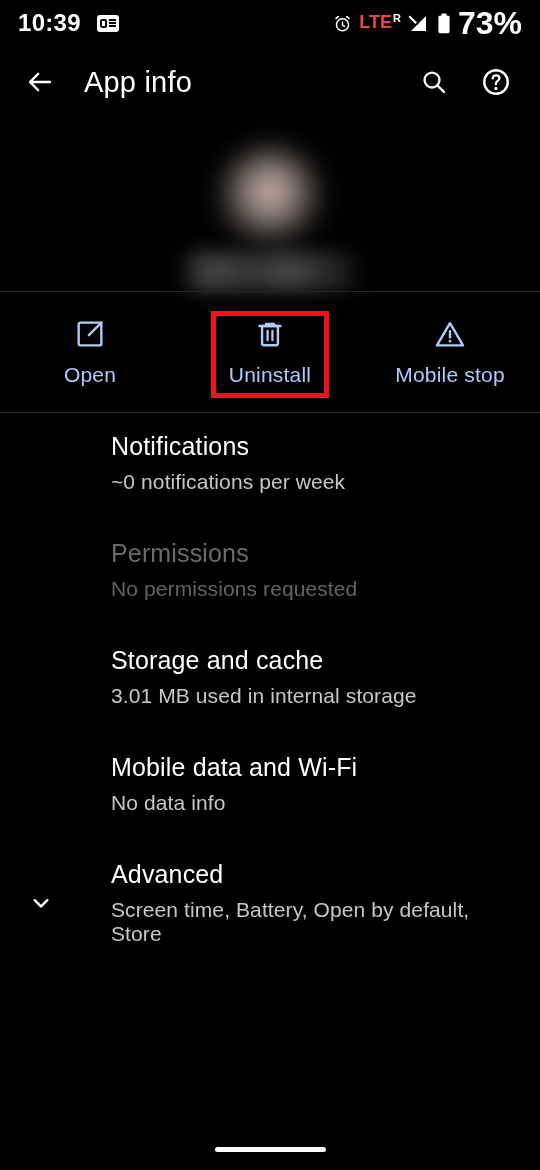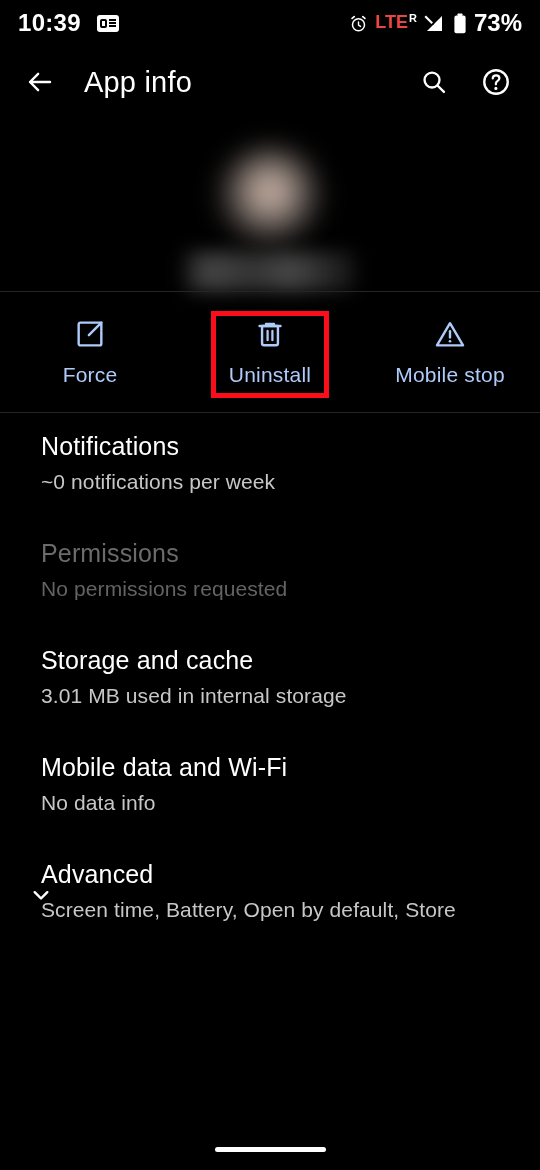--- a/index.html
+++ b/index.html
@@ -33,21 +33,21 @@
     background:#000;
     box-shadow:0 3px 0 0 #000, 0 6px 0 0 #000;
   }
   .sb-right { margin-left:auto; display:flex; align-items:center; gap:7px; }
   .sb-alarm { width:19px; height:19px; position:relative; }
   .sb-lte { color:#ef4444; font-size:18px; font-weight:bold; line-height:1; }
   .sb-roam { color:#fff; font-size:11px; font-weight:bold; vertical-align:super;
              margin-left:1px; line-height:1; }
   .sb-signal { width:20px; height:19px; position:relative; }
   .sb-batt { width:14px; height:21px; position:relative; margin-left:2px; }
-  .sb-pct { color:#fff; font-size:24px; font-weight:bold; line-height:1; letter-spacing:0; }
+  .sb-pct { color:#fff; font-size:32px; font-weight:bold; line-height:1; letter-spacing:0; }
 
   
   .appbar {
     position:absolute; top:46px; left:0; width:540px; height:72px;
     display:flex; align-items:center;
   }
   .ab-back { width:56px; height:56px; margin-left:12px; display:flex;
              align-items:center; justify-content:center; }
   .ab-title { color:#ffffff; font-size:29px; margin-left:16px; letter-spacing:0.2px; }
   .ab-actions { margin-left:auto; display:flex; align-items:center; gap:10px;
@@ -101,21 +101,21 @@
   .highlight-box {
     position:absolute; left:211px; top:311px; width:118px; height:87px;
     border:5px solid #fb0d1b; box-sizing:border-box; pointer-events:none;
     z-index:5;
   }
 
   
   .list { position:absolute; top:413px; left:0; width:540px; }
   .row {
     position:relative; display:flex; align-items:flex-start;
-    padding:20px 24px 20px 41px; min-height:107px;
+    padding:20px 24px 20px 111px; min-height:107px;
   }
   .row-texts { display:flex; flex-direction:column; gap:9px; }
   .row-title { color:#ffffff; font-size:25px; line-height:1.1; letter-spacing:0.15px; }
   .row-sub { color:#c7c7c7; font-size:21px; line-height:1.15; letter-spacing:0.1px; }
   .row.disabled .row-title { color:#6b6b6b; }
   .row.disabled .row-sub { color:#636363; }
   .row-chevron {
     position:absolute; left:27px; top:50%; transform:translateY(-50%);
     width:28px; height:28px;
   }
@@ -205,21 +205,21 @@
   <div class="actions">
 
     <div class="action">
       <span class="action-icon">
         <svg width="34" height="34" viewBox="0 0 24 24">
           <path d="M13.5 4H5.2A1.2 1.2 0 0 0 4 5.2v13.6A1.2 1.2 0 0 0 5.2 20h13.6a1.2 1.2 0 0 0 1.2-1.2v-8.3" fill="none" stroke="#aecbfa" stroke-width="1.7" stroke-linecap="round"></path>
           <path d="M11.2 12.8 20 4" fill="none" stroke="#aecbfa" stroke-width="1.7" stroke-linecap="round"></path>
           <path d="M14.4 4H20v5.6" fill="none" stroke="#aecbfa" stroke-width="1.7" stroke-linecap="round" stroke-linejoin="round"></path>
         </svg>
       </span>
-      <span class="action-label">Force</span>
+      <span class="action-label">Open</span>
     </div>
 
     <div class="action">
       <span class="action-icon">
         <svg width="34" height="34" viewBox="0 0 24 24">
           <path d="M4.6 6.4h14.8" stroke="#aecbfa" stroke-width="1.7" stroke-linecap="round"></path>
           <path d="M9.2 6.4V4.9h5.6v1.5" fill="none" stroke="#aecbfa" stroke-width="1.7" stroke-linejoin="round"></path>
           <path d="M6.4 6.4h11.2v12.1a1.4 1.4 0 0 1-1.4 1.4H7.8a1.4 1.4 0 0 1-1.4-1.4z" fill="none" stroke="#aecbfa" stroke-width="1.7" stroke-linejoin="round"></path>
           <path d="M10.3 9.8v6.6M13.7 9.8v6.6" stroke="#aecbfa" stroke-width="1.6" stroke-linecap="round"></path>
         </svg>

